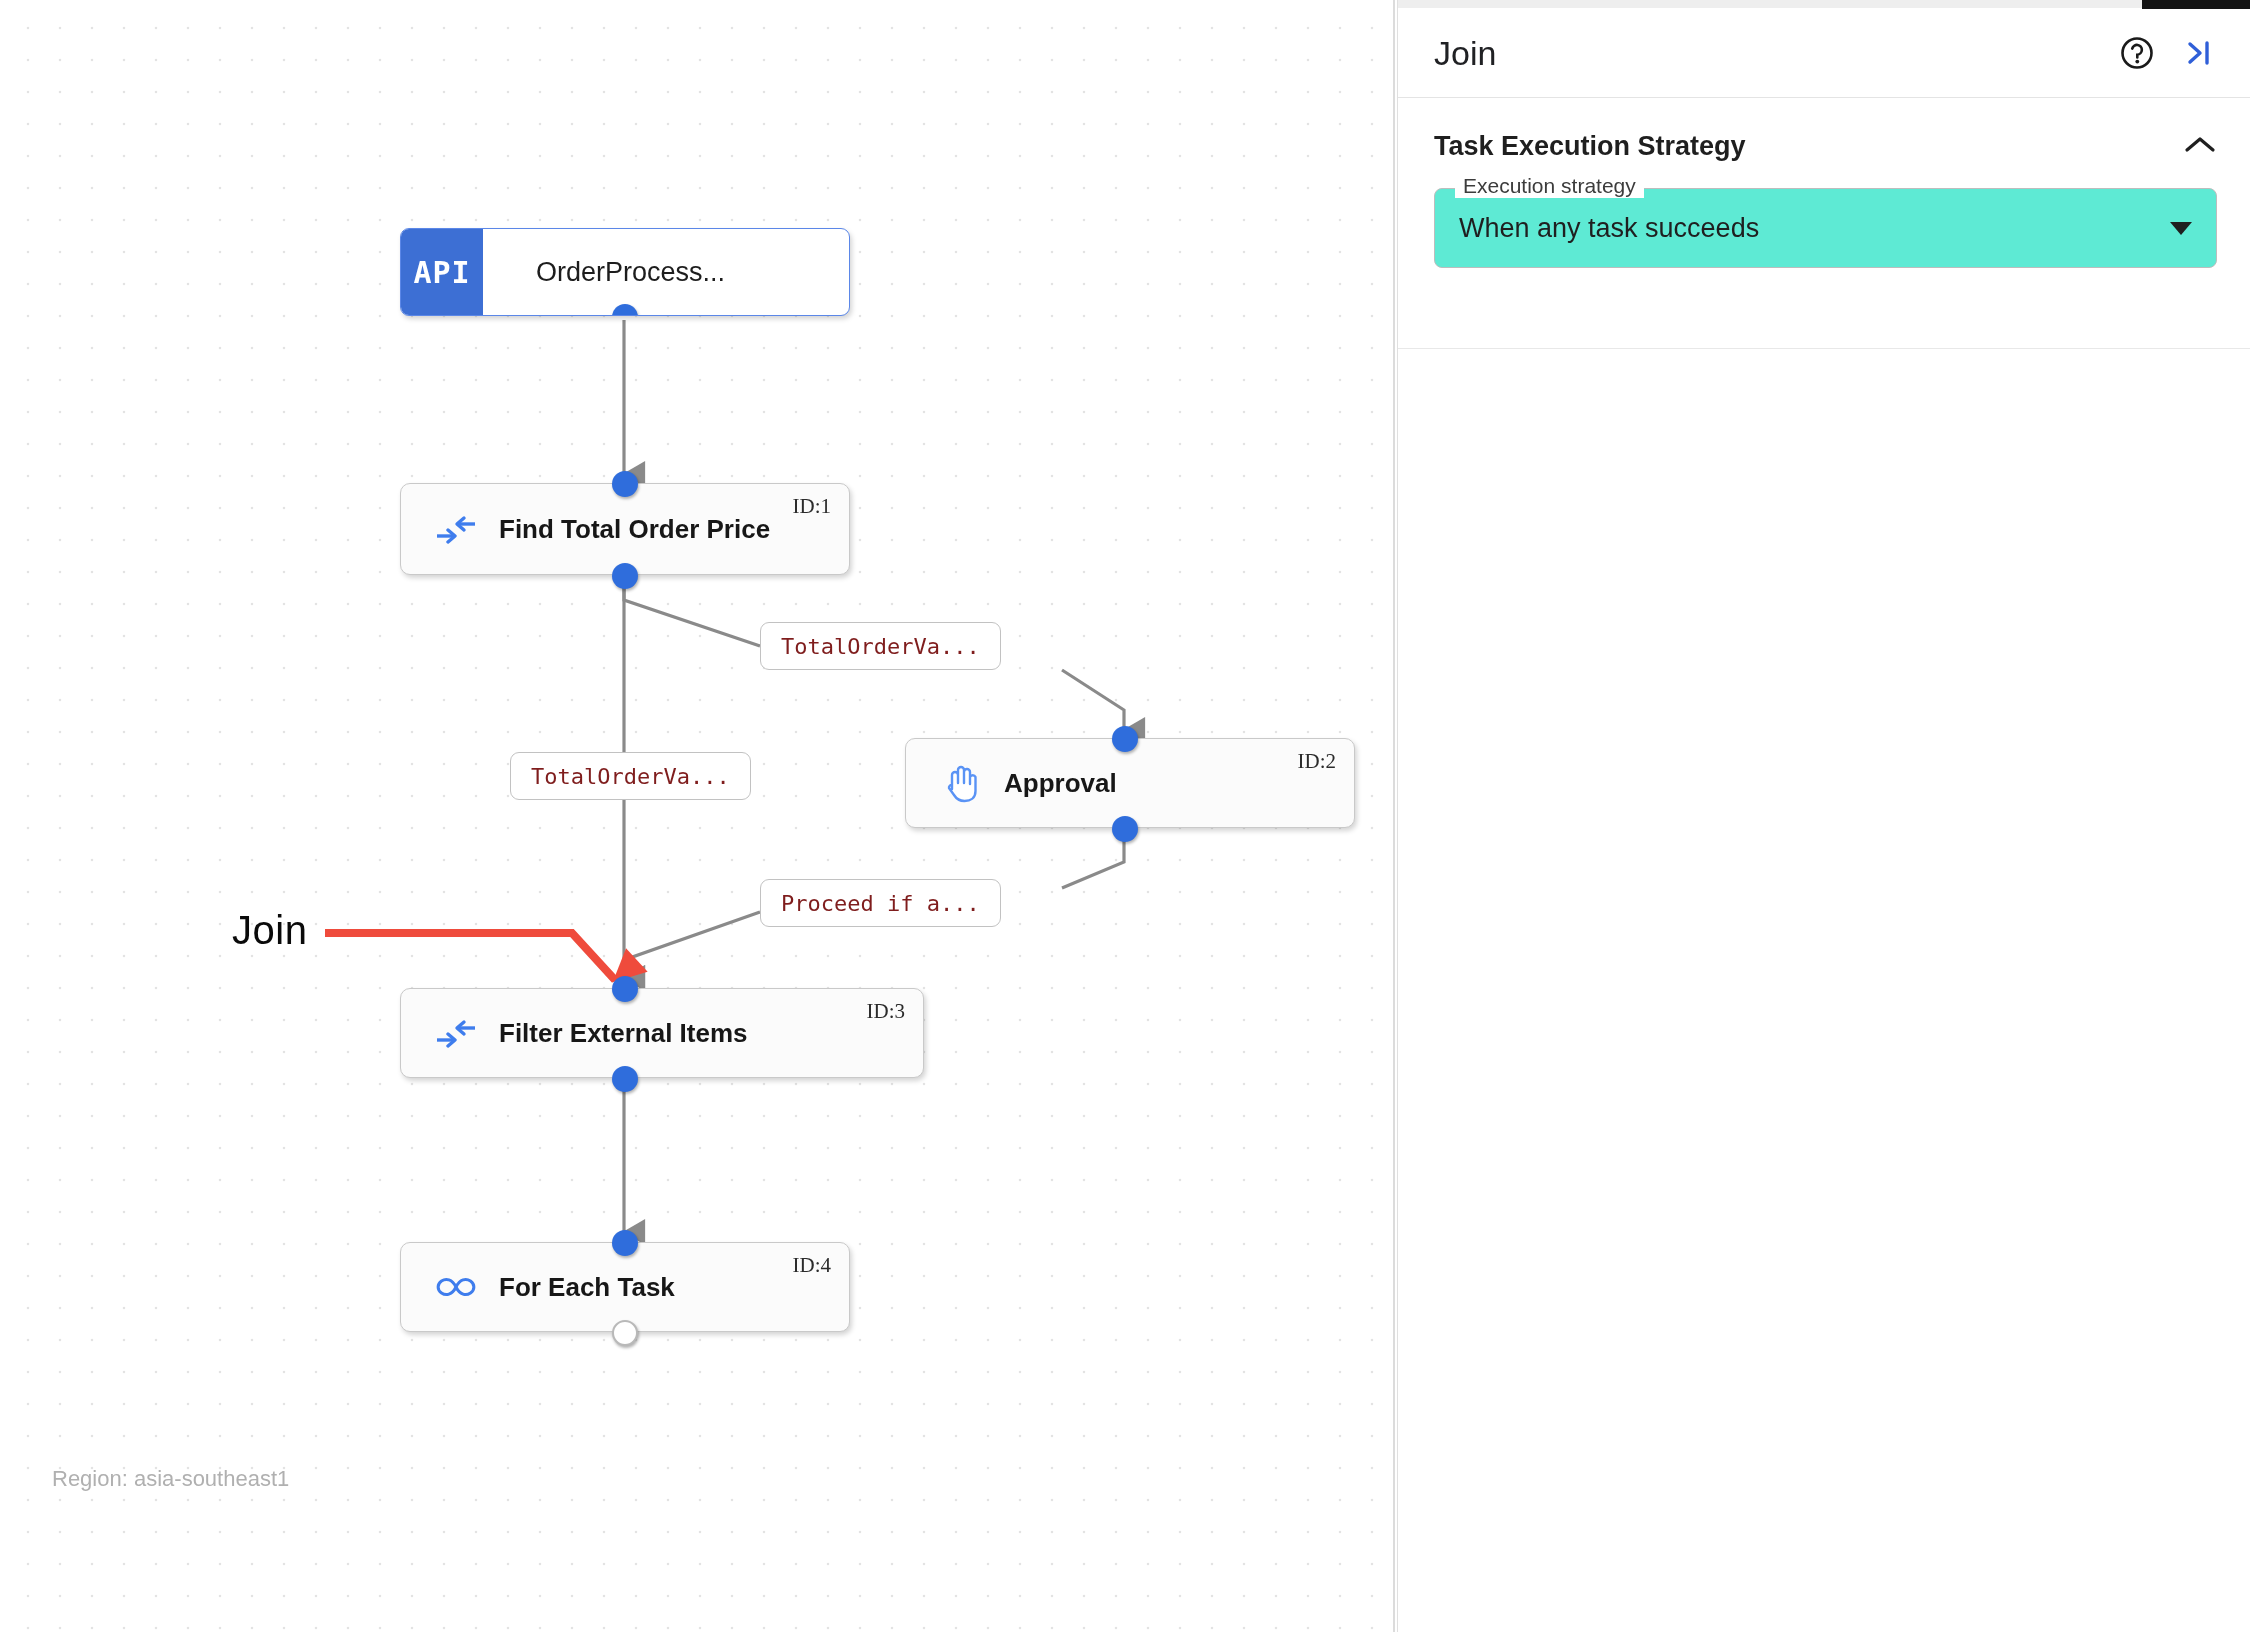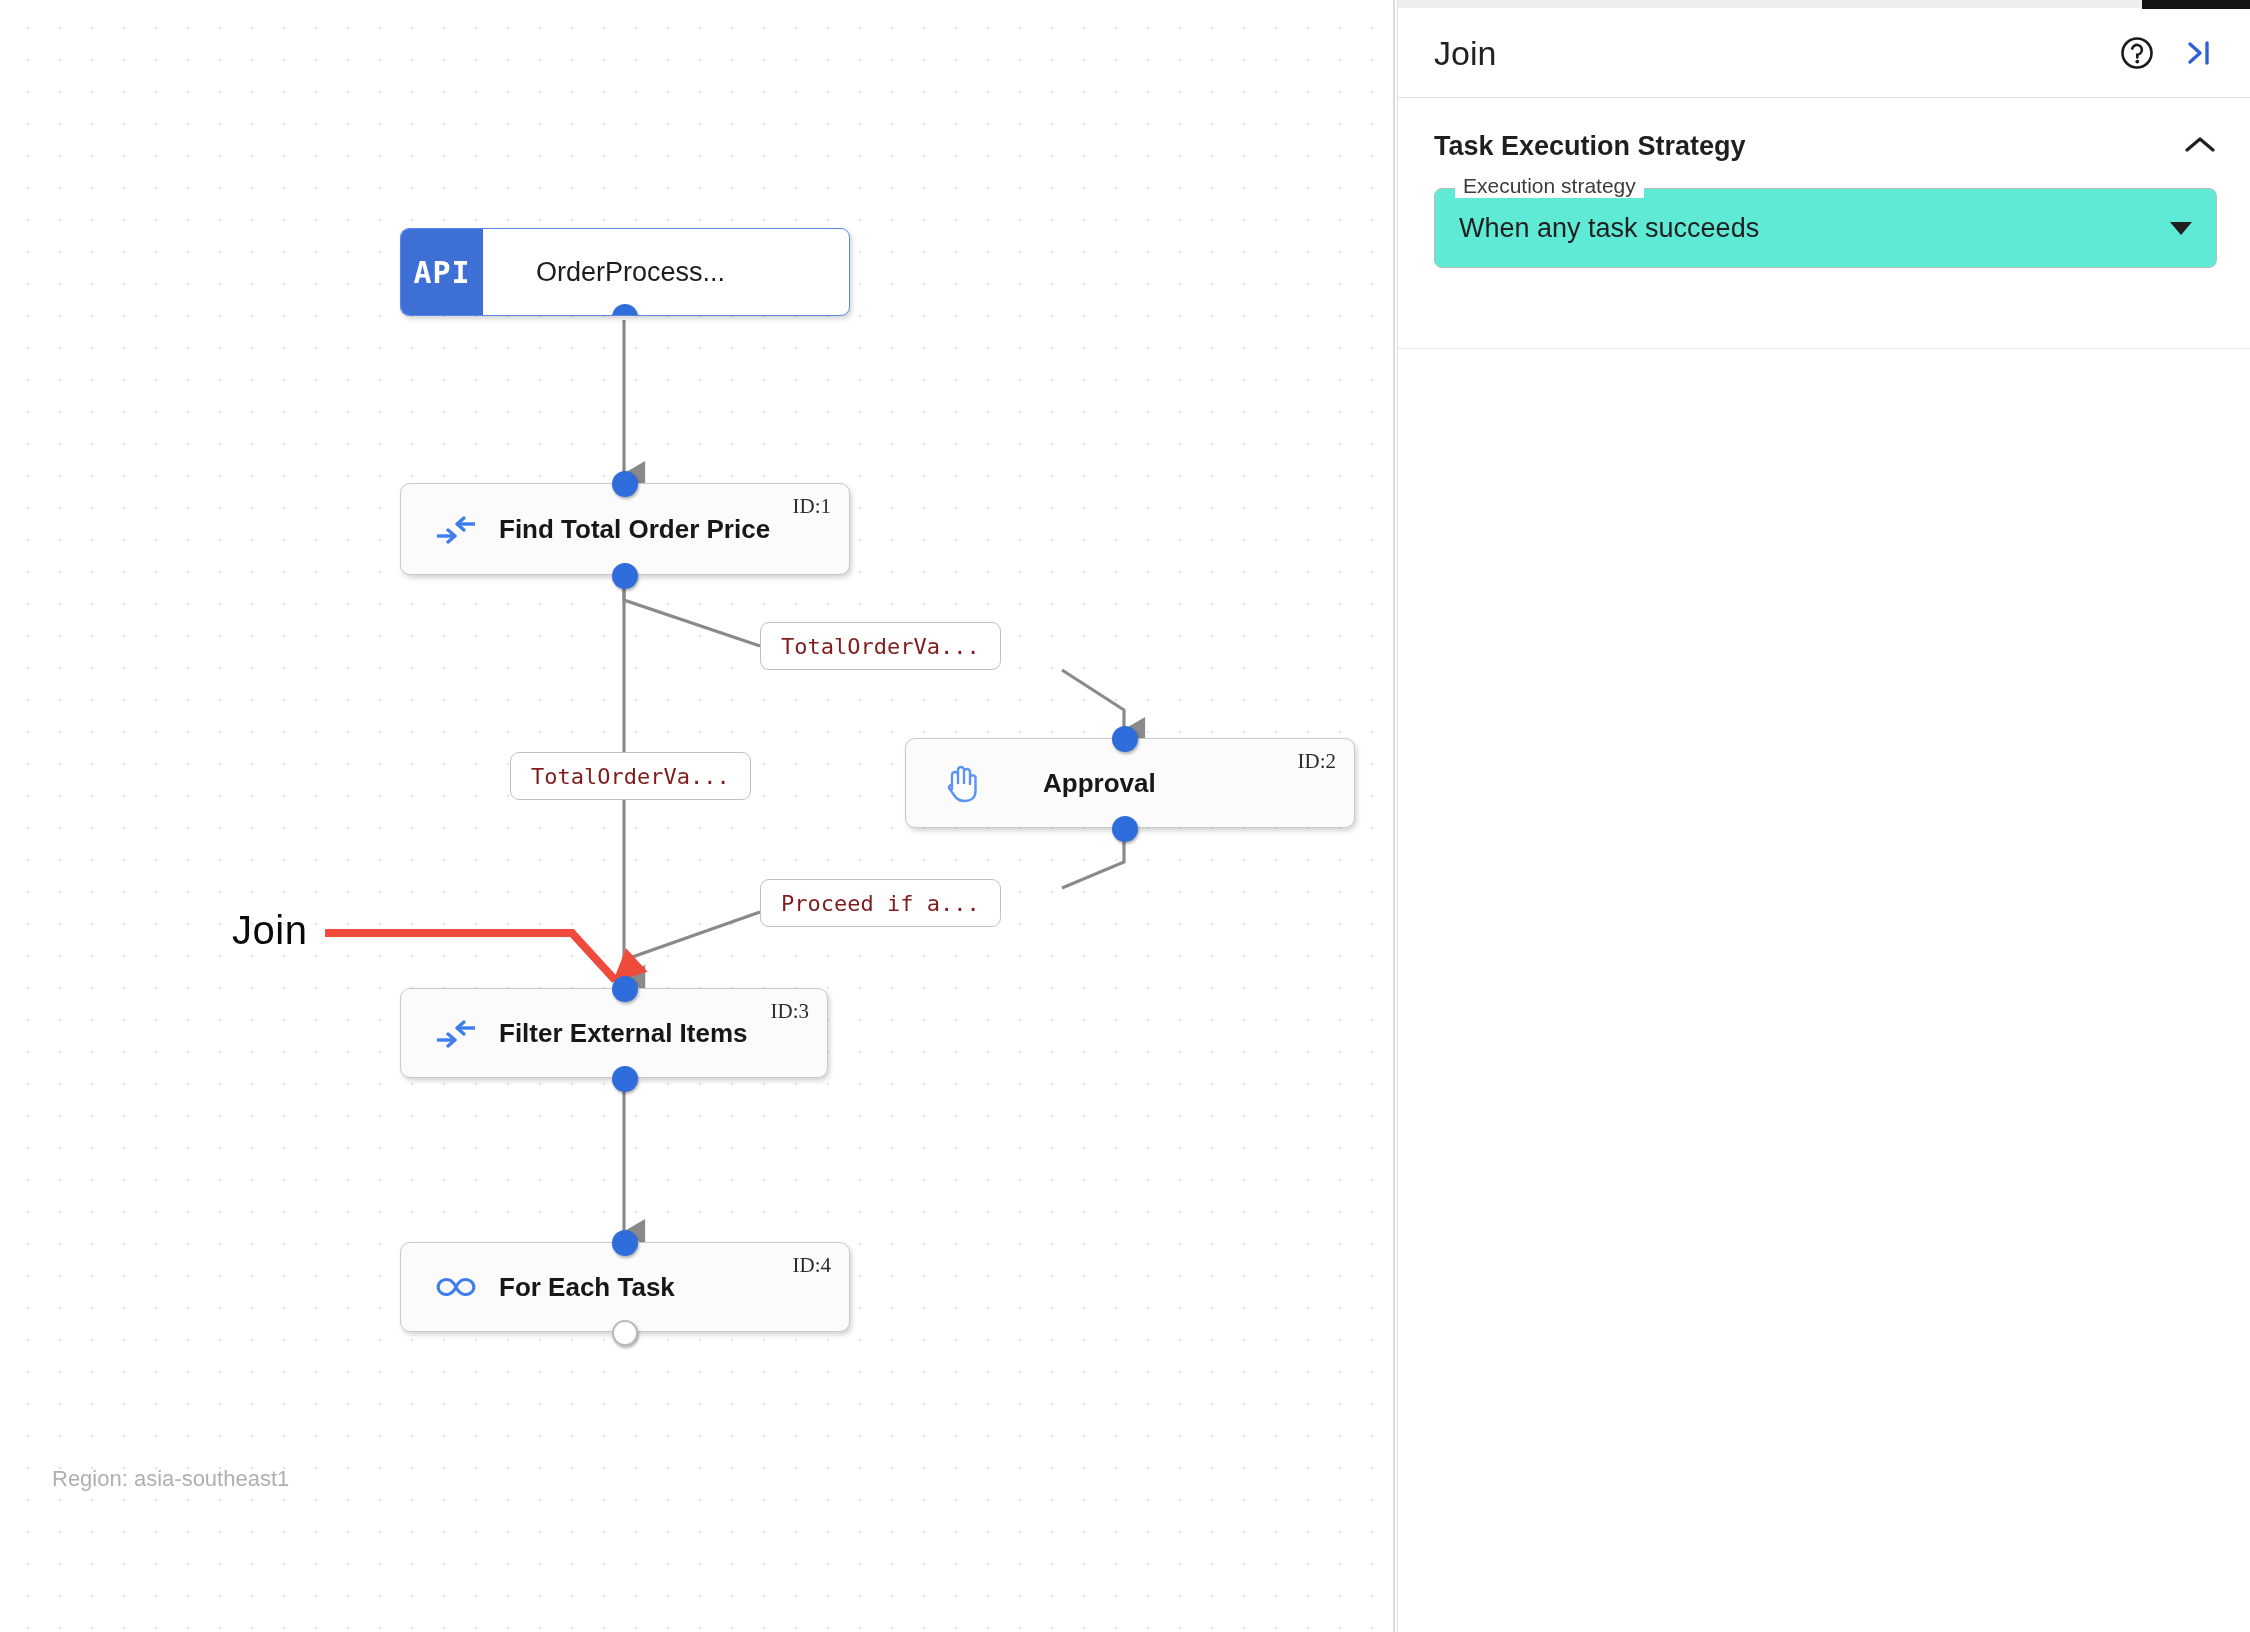--- a/index.html
+++ b/index.html
@@ -216,33 +216,33 @@
           <path d="M40,10 L24,10" stroke="#3f7ded" stroke-width="3.4" fill="none"></path>
           <path d="M29,4 L22,10 L29,16" stroke="#3f7ded" stroke-width="3.4" fill="none" stroke-linecap="round" stroke-linejoin="round"></path>
         </svg>
       </div>
       <div class="node-label">Find Total Order Price</div>
       <div class="node-id">ID:1</div>
       <div class="port" style="left:224px; top:0px;"></div>
       <div class="port" style="left:224px; top:92px;"></div>
     </div>
 
-    <div class="node" style="left:905px; top:738px; width:450px; height:90px;gap:39px;">
+    <div class="node" style="left:905px; top:738px; width:450px; height:90px;">
       <div class="node-icon">
         <svg width="34" height="40" viewBox="0 0 34 40">
           <path d="M8,26 L8,12 a3,3 0 0 1 6,0 L14,20 L14,7 a3,3 0 0 1 6,0 L20,20 L20,9 a3,3 0 0 1 6,0 L26,21 L26,14 a3,3 0 0 1 5.5,0 L31.5,28 c0,7 -5,10 -11,10 c-5,0 -8,-2 -10.5,-6 L5,25 a2.6,2.6 0 0 1 3,-3 z" fill="#ffffff" stroke="#5a93f5" stroke-width="2.4" stroke-linejoin="round"></path>
         </svg>
       </div>
       <div class="node-label">Approval</div>
       <div class="node-id">ID:2</div>
       <div class="port" style="left:219px; top:0px;"></div>
       <div class="port" style="left:219px; top:90px;"></div>
     </div>
 
-    <div class="node" style="left:400px; top:988px; width:428px; height:90px;">
+    <div class="node" style="left:400px; top:988px; width:524px; height:90px;">
       <div class="node-icon">
         <svg width="42" height="30" viewBox="0 0 42 30">
           <path d="M2,22 L18,22" stroke="#3f7ded" stroke-width="3.4" fill="none"></path>
           <path d="M13,16 L20,22 L13,28" stroke="#3f7ded" stroke-width="3.4" fill="none" stroke-linecap="round" stroke-linejoin="round"></path>
           <path d="M40,10 L24,10" stroke="#3f7ded" stroke-width="3.4" fill="none"></path>
           <path d="M29,4 L22,10 L29,16" stroke="#3f7ded" stroke-width="3.4" fill="none" stroke-linecap="round" stroke-linejoin="round"></path>
         </svg>
       </div>
       <div class="node-label">Filter External Items</div>
       <div class="node-id">ID:3</div>

